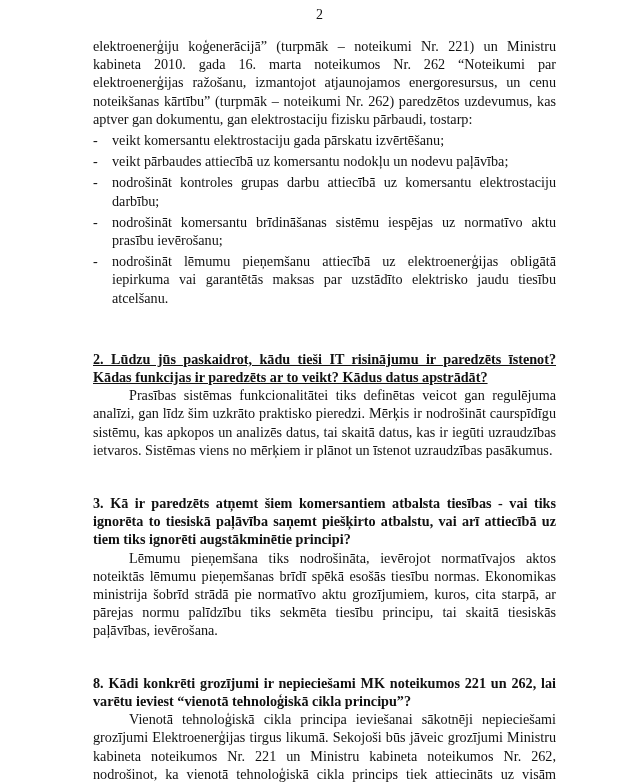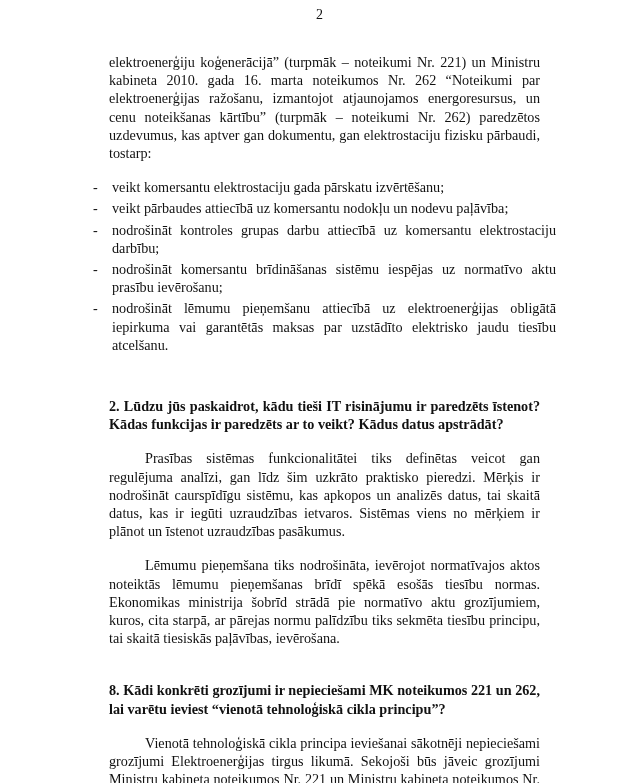--- a/index.html
+++ b/index.html
@@ -25,21 +25,21 @@
       text-align: center;
       font-size: 14px;
     }
     .content {
       position: absolute;
       top: 37px;
       left: 93px;
       width: 463px;
     }
     p {
-      margin: 16px;
+      margin: 0;
       text-align: justify;
     }
     .indent {
       text-indent: 36px;
     }
     ul.dash-list {
       list-style: none;
       margin: 3px 0 0 0;
       padding: 0;
     }
@@ -54,21 +54,21 @@
       left: 0;
       top: 0;
     }
     .after-list {
       margin-top: 5px;
     }
     .question {
       font-weight: bold;
       text-align: justify;
     }
-    .q2 { margin-top: 43px; }
+    .q2 { margin-top: 43px; text-decoration: underline; }
     .q3 { margin-top: 35px; }
     .q4 { margin-top: 34px; }
   </style>
 </head>
 <body>
 
 <div class="page-number">2</div>
 
 <div class="content">
 
@@ -94,18 +94,19 @@
     <li>
       <span class="dash">-</span>
       <span>nodrošināt lēmumu pieņemšanu attiecībā uz elektroenerģijas obligātā iepirkuma vai garantētās maksas par uzstādīto elektrisko jaudu tiesību atcelšanu.</span>
     </li>
   </ul>
 
 
   <p class="question q2">2. Lūdzu jūs paskaidrot, kādu tieši IT risinājumu ir paredzēts īstenot? Kādas funkcijas ir paredzēts ar to veikt? Kādus datus apstrādāt?</p>
   <p class="indent">Prasības sistēmas funkcionalitātei tiks definētas veicot gan regulējuma analīzi, gan līdz šim uzkrāto praktisko pieredzi. Mērķis ir nodrošināt caurspīdīgu sistēmu, kas apkopos un analizēs datus, tai skaitā datus, kas ir iegūti uzraudzības ietvaros. Sistēmas viens no mērķiem ir plānot un īstenot uzraudzības pasākumus.</p>
 
+  <p class="question q3">3. Kā ir paredzēts atņemt šiem komersantiem atbalsta tiesības - vai tiks ignorēta to tiesiskā paļāvība saņemt piešķirto atbalstu, vai arī attiecībā uz tiem tiks ignorēti augstākminētie principi?</p>
   <p class="indent">Lēmumu pieņemšana tiks nodrošināta, ievērojot normatīvajos aktos noteiktās lēmumu pieņemšanas brīdī spēkā esošās tiesību normas. Ekonomikas ministrija šobrīd strādā pie normatīvo aktu grozījumiem, kuros, cita starpā, ar pārejas normu palīdzību tiks sekmēta tiesību principu, tai skaitā tiesiskās paļāvības, ievērošana.</p>
 
   <p class="question q4">8. Kādi konkrēti grozījumi ir nepieciešami MK noteikumos 221 un 262, lai varētu ieviest “vienotā tehnoloģiskā cikla principu”?</p>
   <p class="indent">Vienotā tehnoloģiskā cikla principa ieviešanai sākotnēji nepieciešami grozījumi Elektroenerģijas tirgus likumā. Sekojoši būs jāveic grozījumi Ministru kabineta noteikumos Nr. 221 un Ministru kabineta noteikumos Nr. 262, nodrošinot, ka vienotā tehnoloģiskā cikla princips tiek attiecināts uz visām elektrostacijām, bez iespējas to apiet. Tas paredzētu Ministru kabineta noteikumos noteikt tipisku elektrostaciju tehnoloģiju, infrastruktūras un būvju kopumu.</p>
 
 </div>
 
 </body></html>

